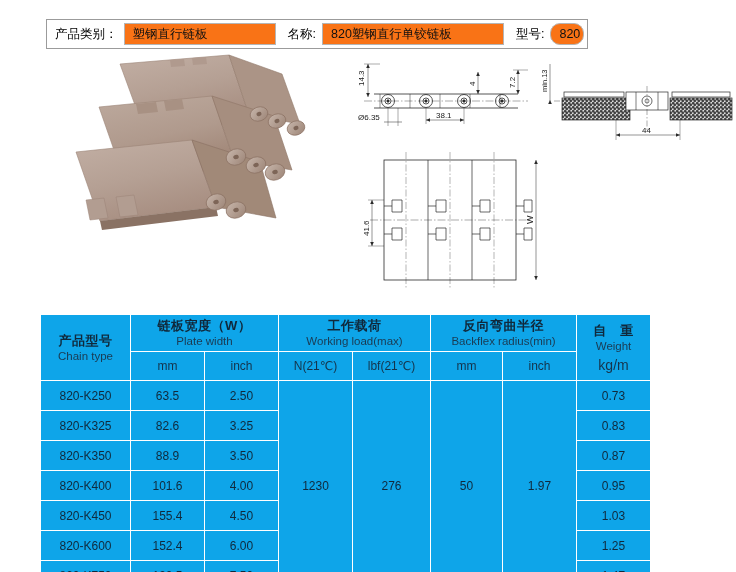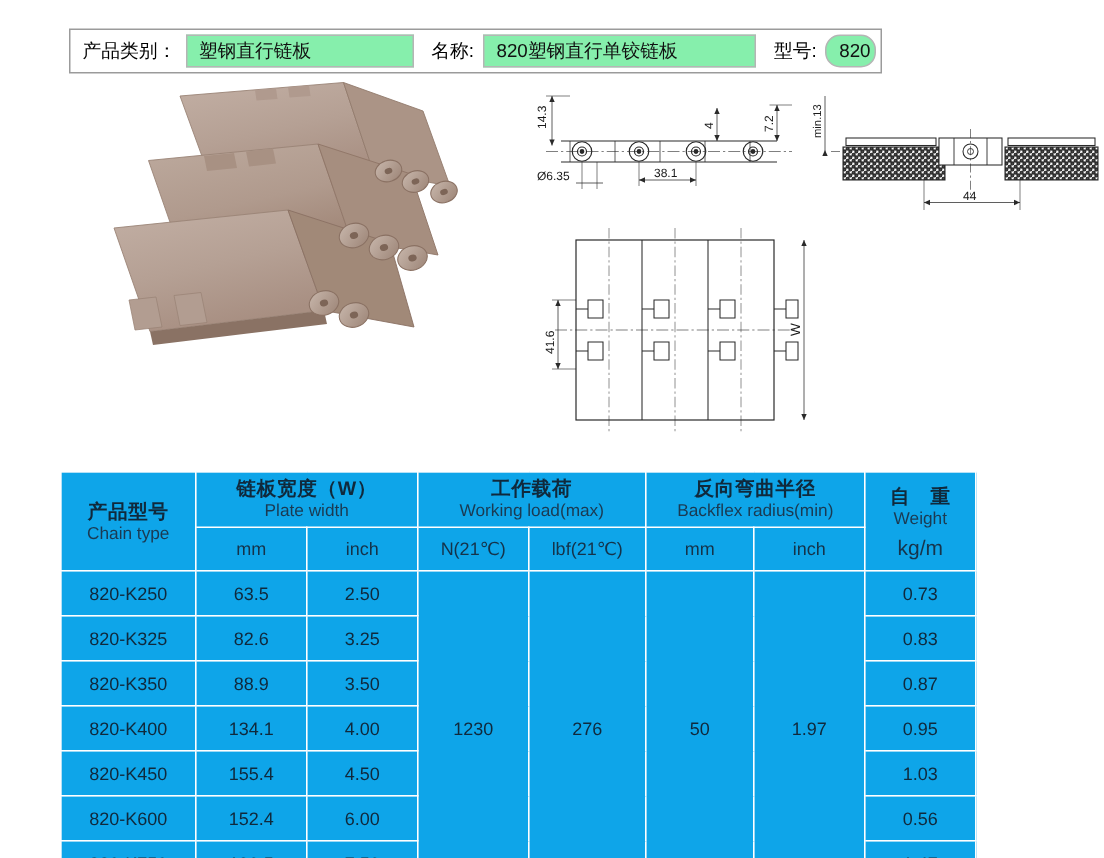--- a/index.html
+++ b/index.html
@@ -32,21 +32,21 @@
   .spec-label {
     display: flex;
     align-items: center;
     padding: 0 6px 0 8px;
     font-size: 12.5px;
     white-space: nowrap;
     color: #000;
   }
   .spec-value {
     border: 1px solid #b5b5b5;
-    background: #86efac;
+    background: #f97316;
     margin: 3px 4px 3px 0;
     display: flex;
     align-items: center;
     padding-left: 8px;
     font-size: 12.5px;
     color: #111;
     box-sizing: border-box;
     white-space: nowrap;
   }
   .sv-category { width: 152px; }
@@ -404,35 +404,35 @@
           <td>0.83</td>
         </tr>
         <tr>
           <td>820-K350</td>
           <td>88.9</td>
           <td>3.50</td>
           <td>0.87</td>
         </tr>
         <tr>
           <td>820-K400</td>
-          <td>134.1</td>
+          <td>101.6</td>
           <td>4.00</td>
           <td>0.95</td>
         </tr>
         <tr>
           <td>820-K450</td>
           <td>155.4</td>
           <td>4.50</td>
           <td>1.03</td>
         </tr>
         <tr>
           <td>820-K600</td>
           <td>152.4</td>
           <td>6.00</td>
-          <td>0.56</td>
+          <td>1.25</td>
         </tr>
         <tr>
           <td>820-K750</td>
           <td>190.5</td>
           <td>7.50</td>
           <td>1.47</td>
         </tr>
       </tbody>
   </table>
 </div>

